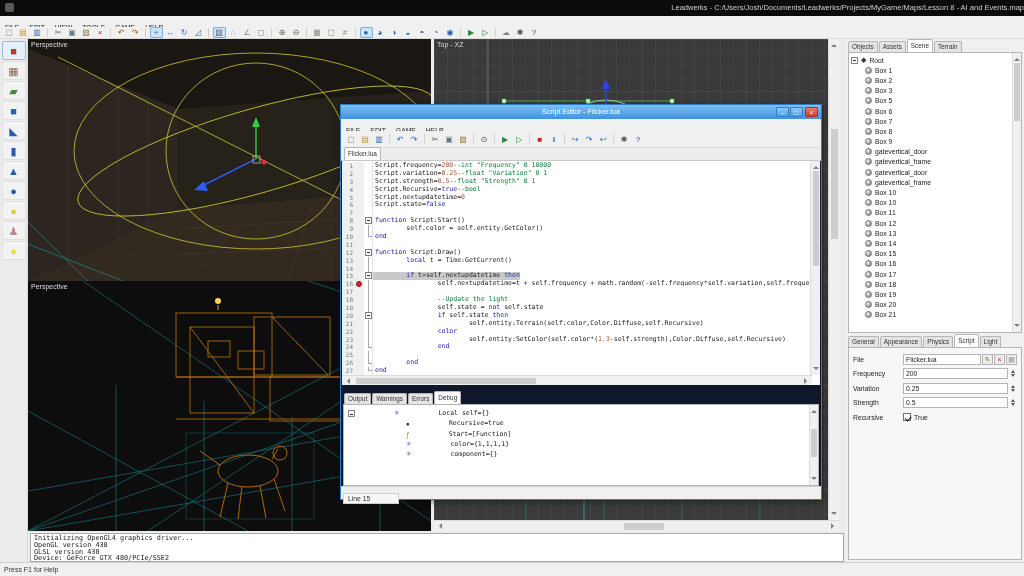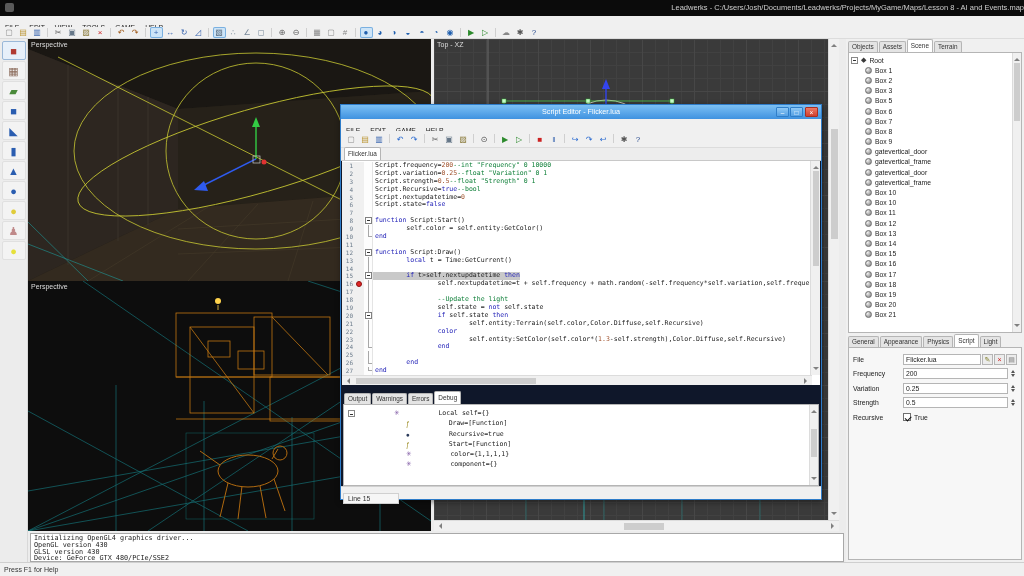--- a/index.html
+++ b/index.html
@@ -532,25 +532,20 @@
       </div>
     <div id="debugbox">
       <div id="debugrows">
           <div class="dr" style="padding-left: 2px;">
             <span class="exp minus"></span>
             <span class="dic" style="color: rgb(122, 82, 160);">✳</span>
             <span class="dtx">Local self={}</span>
           </div>
           <div class="dr" style="padding-left: 14px;">
             <span class="expsp"></span>
-            <span class="dic" style="color: rgb(154, 138, 32);">ƒ</span>
-            <span class="dtx">Draw=[Function]</span>
-          </div>
-          <div class="dr" style="padding-left: 14px;">
-            <span class="expsp"></span>
             <span class="dic" style="color: rgb(42, 58, 90);">●</span>
             <span class="dtx">Recursive=true</span>
           </div>
           <div class="dr" style="padding-left: 14px;">
             <span class="expsp"></span>
             <span class="dic" style="color: rgb(154, 138, 32);">ƒ</span>
             <span class="dtx">Start=[Function]</span>
           </div>
           <div class="dr" style="padding-left: 14px;">
             <span class="expsp"></span>

